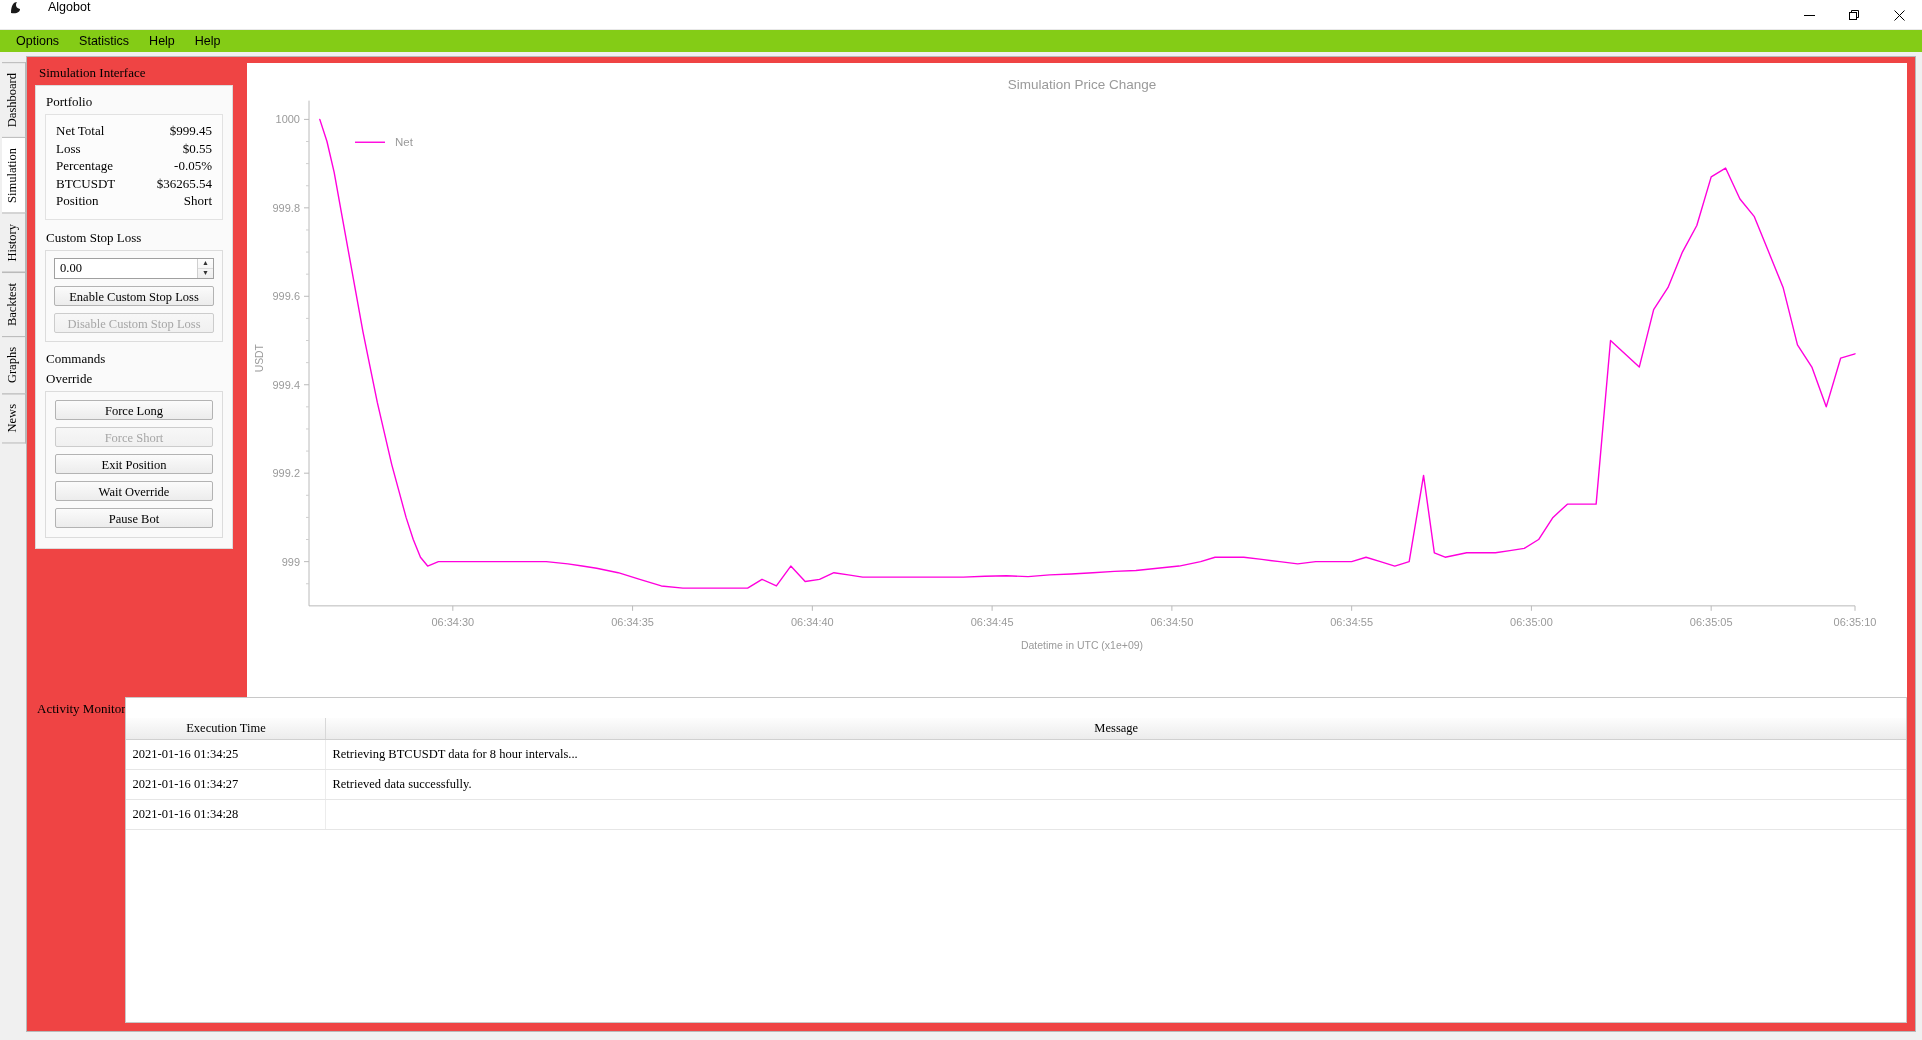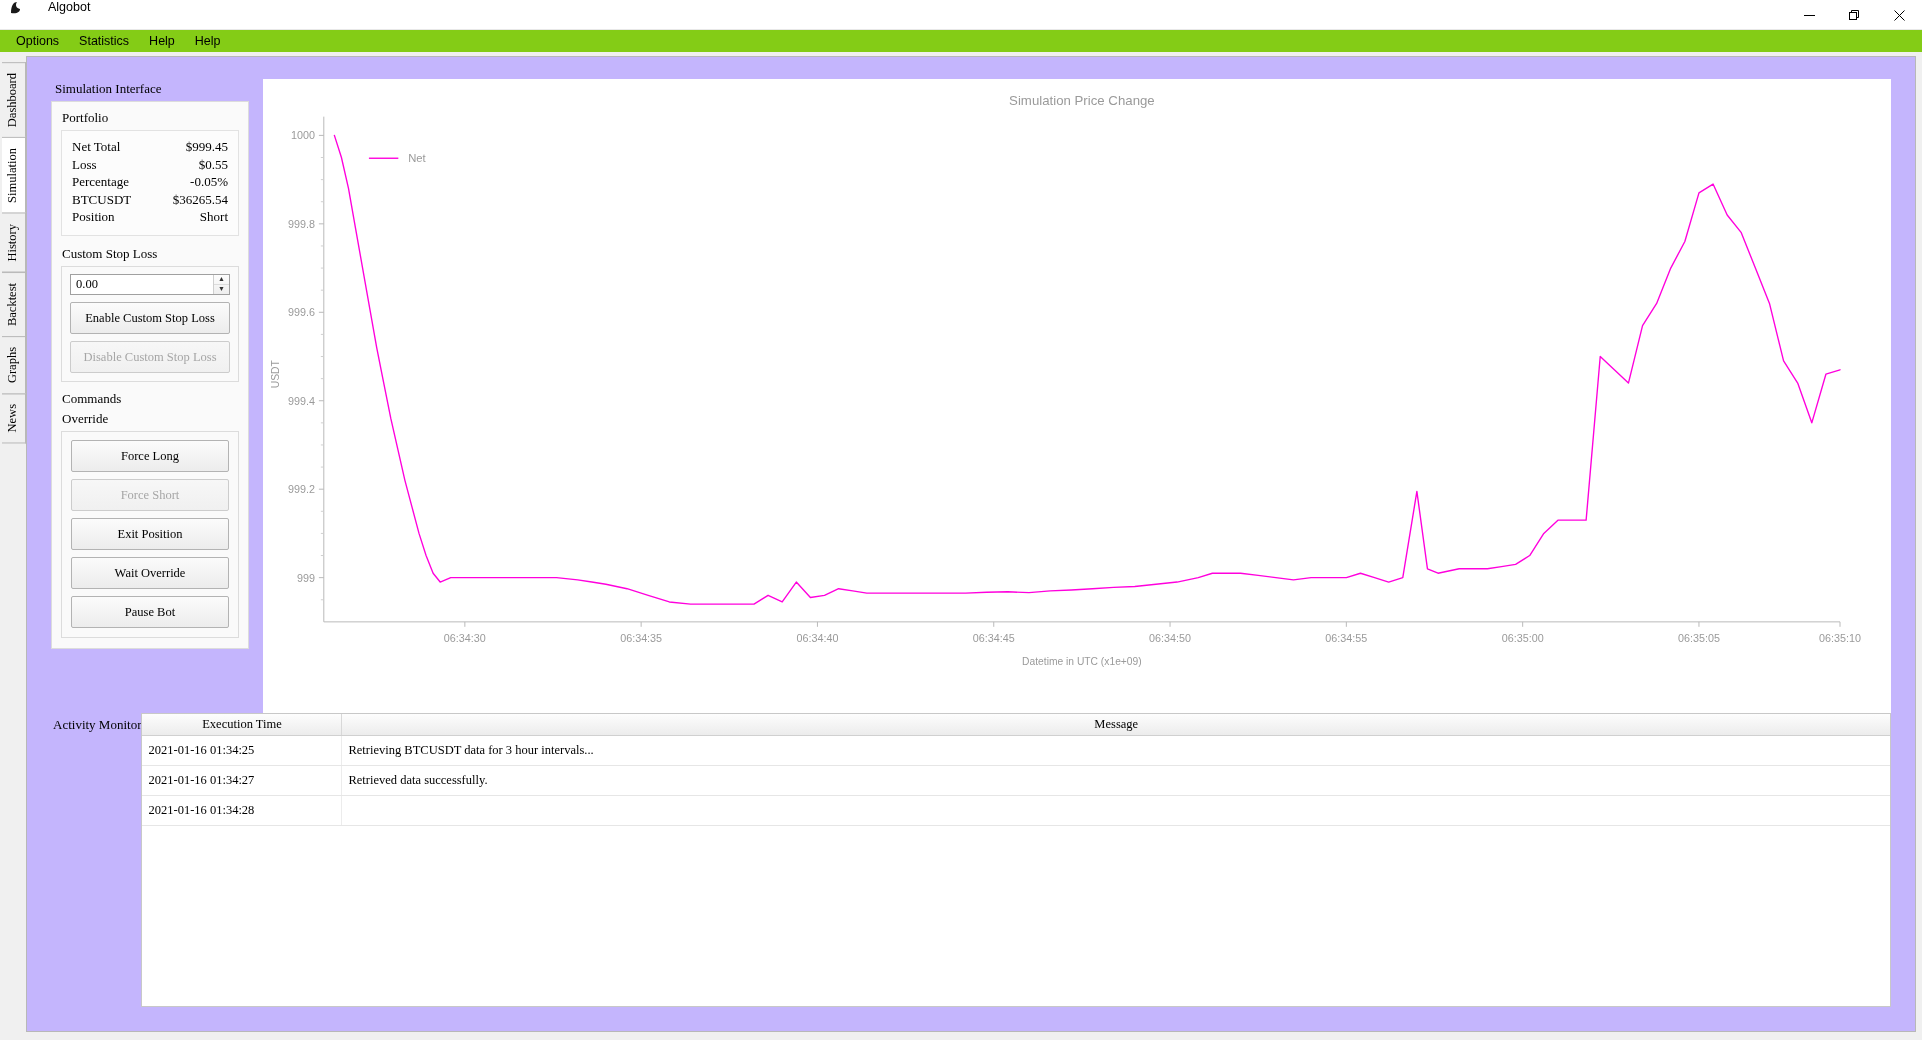--- a/index.html
+++ b/index.html
@@ -85,26 +85,26 @@
   }
   .vtab.active {
     background: #ffffff;
     border-color: #b8b8b8;
     font-weight: normal;
   }
 
   
   .content {
     flex: 1;
-    background: #c4b5fd;
+    background: #ef4444;
     border: 1px solid #b8b8b8;
     position: relative;
     display: flex;
     flex-direction: column;
-    padding: 16px;
+    padding: 0;
     justify-content: center;
   }
   .content-top {
     display: flex;
     height: 640px;
     padding: 6px 8px 0 8px;
   }
 
   
   .groupbox {
@@ -179,21 +179,21 @@
   .spin-up, .spin-dn {
     flex: 1; display: flex; align-items: center; justify-content: center;
     font-size: 7px; color: #333; line-height: 1;
   }
   .spin-up { border-bottom: 1px solid #dcdcdc; }
 
   
   .btn {
     display: block;
     width: 100%;
-    height: 32px;
+    height: 20px;
     margin-bottom: 7px;
     background: linear-gradient(#fbfbfb, #ececec);
     border: 1px solid #b3b3b3;
     border-radius: 2px;
     font-family: "Liberation Serif", serif;
     font-size: 12.5px;
     color: #000;
     cursor: default;
     text-align: center;
     line-height: 20px;
@@ -252,20 +252,21 @@
     border: 1px solid #c8c8c8;
     background: #ffffff;
     display: flex; flex-direction: column;
     overflow: hidden;
   }
   .act-head {
     display: flex;
     height: 22px;
     background: linear-gradient(#fdfdfd,#ececec);
     border-bottom: 1px solid #d0d0d0;
+    margin-top: 20px;
   }
   .act-head div {
     font-family: "Liberation Serif", serif;
     font-size: 12.5px; color: #000;
     display: flex; align-items: center; justify-content: center;
     border-right: 1px solid #d8d8d8;
     cursor: default;
   }
   .col-time { width: 200px; }
   .col-msg { flex: 1; border-right: none !important; }
@@ -459,21 +460,21 @@
     <div class="activity-wrap">
       <div class="activity-title">Activity Monitor</div>
       <div class="act-table">
         <div class="act-head">
           <div class="col-time">Execution Time</div>
           <div class="col-msg">Message</div>
         </div>
         <div class="act-body">
           <div class="act-row">
             <div class="col-time">2021-01-16 01:34:25</div>
-            <div class="col-msg">Retrieving BTCUSDT data for 3 hour intervals...</div>
+            <div class="col-msg">Retrieving BTCUSDT data for 8 hour intervals...</div>
           </div>
           <div class="act-row">
             <div class="col-time">2021-01-16 01:34:27</div>
             <div class="col-msg">Retrieved data successfully.</div>
           </div>
           <div class="act-row">
             <div class="col-time">2021-01-16 01:34:28</div>
           </div>
         </div>
       </div>

